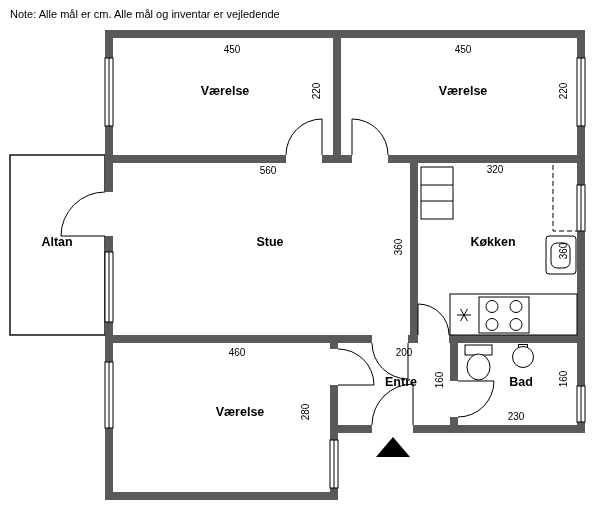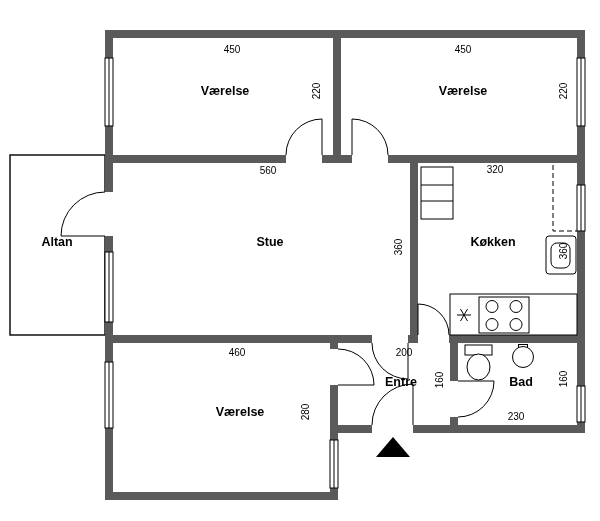--- a/index.html
+++ b/index.html
@@ -11,20 +11,21 @@
   .dim{font-size:10px;}
   .room{font-size:12.5px;font-weight:bold;}
   .thin{stroke:#000;stroke-width:1;fill:none;}
   .fix{stroke:#000;stroke-width:1;fill:#fff;}
   .win{stroke:#000;stroke-width:1;fill:#fff;}
 </style>
 </head>
 <body>
 
 <div class="canvas">
+  <div class="note">Note: Alle mål er cm. Alle mål og inventar er vejledende</div>
 
   <svg width="600" height="521" viewBox="0 0 600 521">
 
     <rect x="10" y="155" width="95" height="180" fill="#fff" stroke="#000" stroke-width="1.4"></rect>
 
     <g fill="#5a5a5a">
       <rect x="105" y="30" width="480" height="8"></rect>
       <rect x="105" y="30" width="8" height="470"></rect>
       <rect x="577" y="30" width="8" height="403"></rect>
       <rect x="105" y="492" width="233" height="8"></rect>

